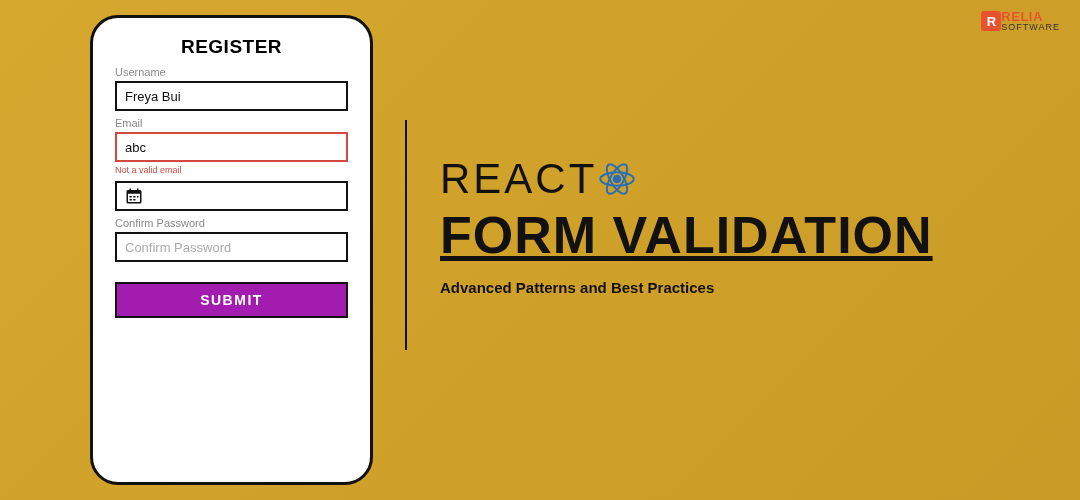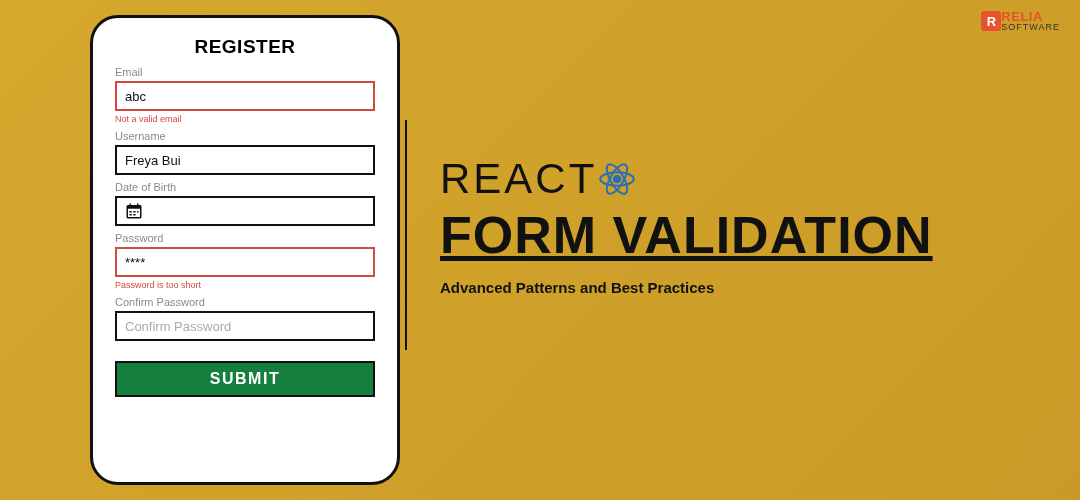--- a/index.html
+++ b/index.html
@@ -50,21 +50,21 @@
     .logo-text .bottom {
       color: #333;
       font-size: 9px;
       letter-spacing: 1px;
       text-align: right;
     }
     .card {
       position: absolute;
       left: 90px;
       top: 15px;
-      width: 310px;
+      width: 283px;
       height: 470px;
       background: #fff;
       border: 3px solid #111;
       border-radius: 28px;
       padding: 18px 22px;
     }
     .card-title {
       text-align: center;
       font-weight: 800;
       font-size: 19px;
@@ -100,25 +100,25 @@
     .cal-icon {
       width: 18px;
       height: 18px;
       display: inline-flex;
       align-items: center;
       justify-content: center;
     }
     .submit-btn {
       width: 100%;
       height: 36px;
-      background: #15803d;
+      background: #a21caf;
       color: #fff;
       border: 2px solid #111;
       font-weight: 800;
-      font-size: 16px;
+      font-size: 14px;
       letter-spacing: 1.5px;
       margin-top: 14px;
       cursor: pointer;
     }
     .divider {
       position: absolute;
       left: 405px;
       top: 120px;
       width: 2px;
       height: 230px;
@@ -164,60 +164,52 @@
   <span class="logo-text">
     <span class="top">RELIA</span>
     <span class="bottom">SOFTWARE</span>
   </span>
 </div>
 
 <div class="card">
   <div class="card-title">REGISTER</div>
 
   <div class="field">
+    <div class="field-label">Username</div>
+    <div class="field-input">
+      <span class="value">Freya Bui</span>
+    </div>
+  </div>
+
+  <div class="field">
     <div class="field-label">Email</div>
     <div class="field-input error">
       <span class="value">abc</span>
     </div>
     <div class="error-msg">Not a valid email</div>
   </div>
 
   <div class="field">
-    <div class="field-label">Username</div>
-    <div class="field-input">
-      <span class="value">Freya Bui</span>
-    </div>
-  </div>
-
-  <div class="field">
-    <div class="field-label">Date of Birth</div>
     <div class="field-input">
       <span class="cal-icon">
         <svg viewBox="0 0 24 24" width="18" height="18" fill="#111">
             <rect x="3" y="5" width="18" height="16" rx="1" fill="none" stroke="#111" stroke-width="2"></rect>
             <rect x="3" y="5" width="18" height="4" fill="#111"></rect>
             <rect x="6" y="2" width="2" height="5" fill="#111"></rect>
             <rect x="16" y="2" width="2" height="5" fill="#111"></rect>
             <rect x="6" y="12" width="3" height="2" fill="#111"></rect>
             <rect x="11" y="12" width="3" height="2" fill="#111"></rect>
             <rect x="16" y="12" width="2" height="2" fill="#111"></rect>
             <rect x="6" y="16" width="3" height="2" fill="#111"></rect>
             <rect x="11" y="16" width="3" height="2" fill="#111"></rect>
           </svg>
       </span>
     </div>
   </div>
 
-  <div class="field">
-    <div class="field-label">Password</div>
-    <div class="field-input error">
-      <span class="value">****</span>
-    </div>
-    <div class="error-msg">Password is too short</div>
-  </div>
 
   <div class="field">
     <div class="field-label">Confirm Password</div>
     <div class="field-input">
       <span class="value placeholder">Confirm Password</span>
     </div>
   </div>
 
   <button class="submit-btn">SUBMIT</button>
 </div>

